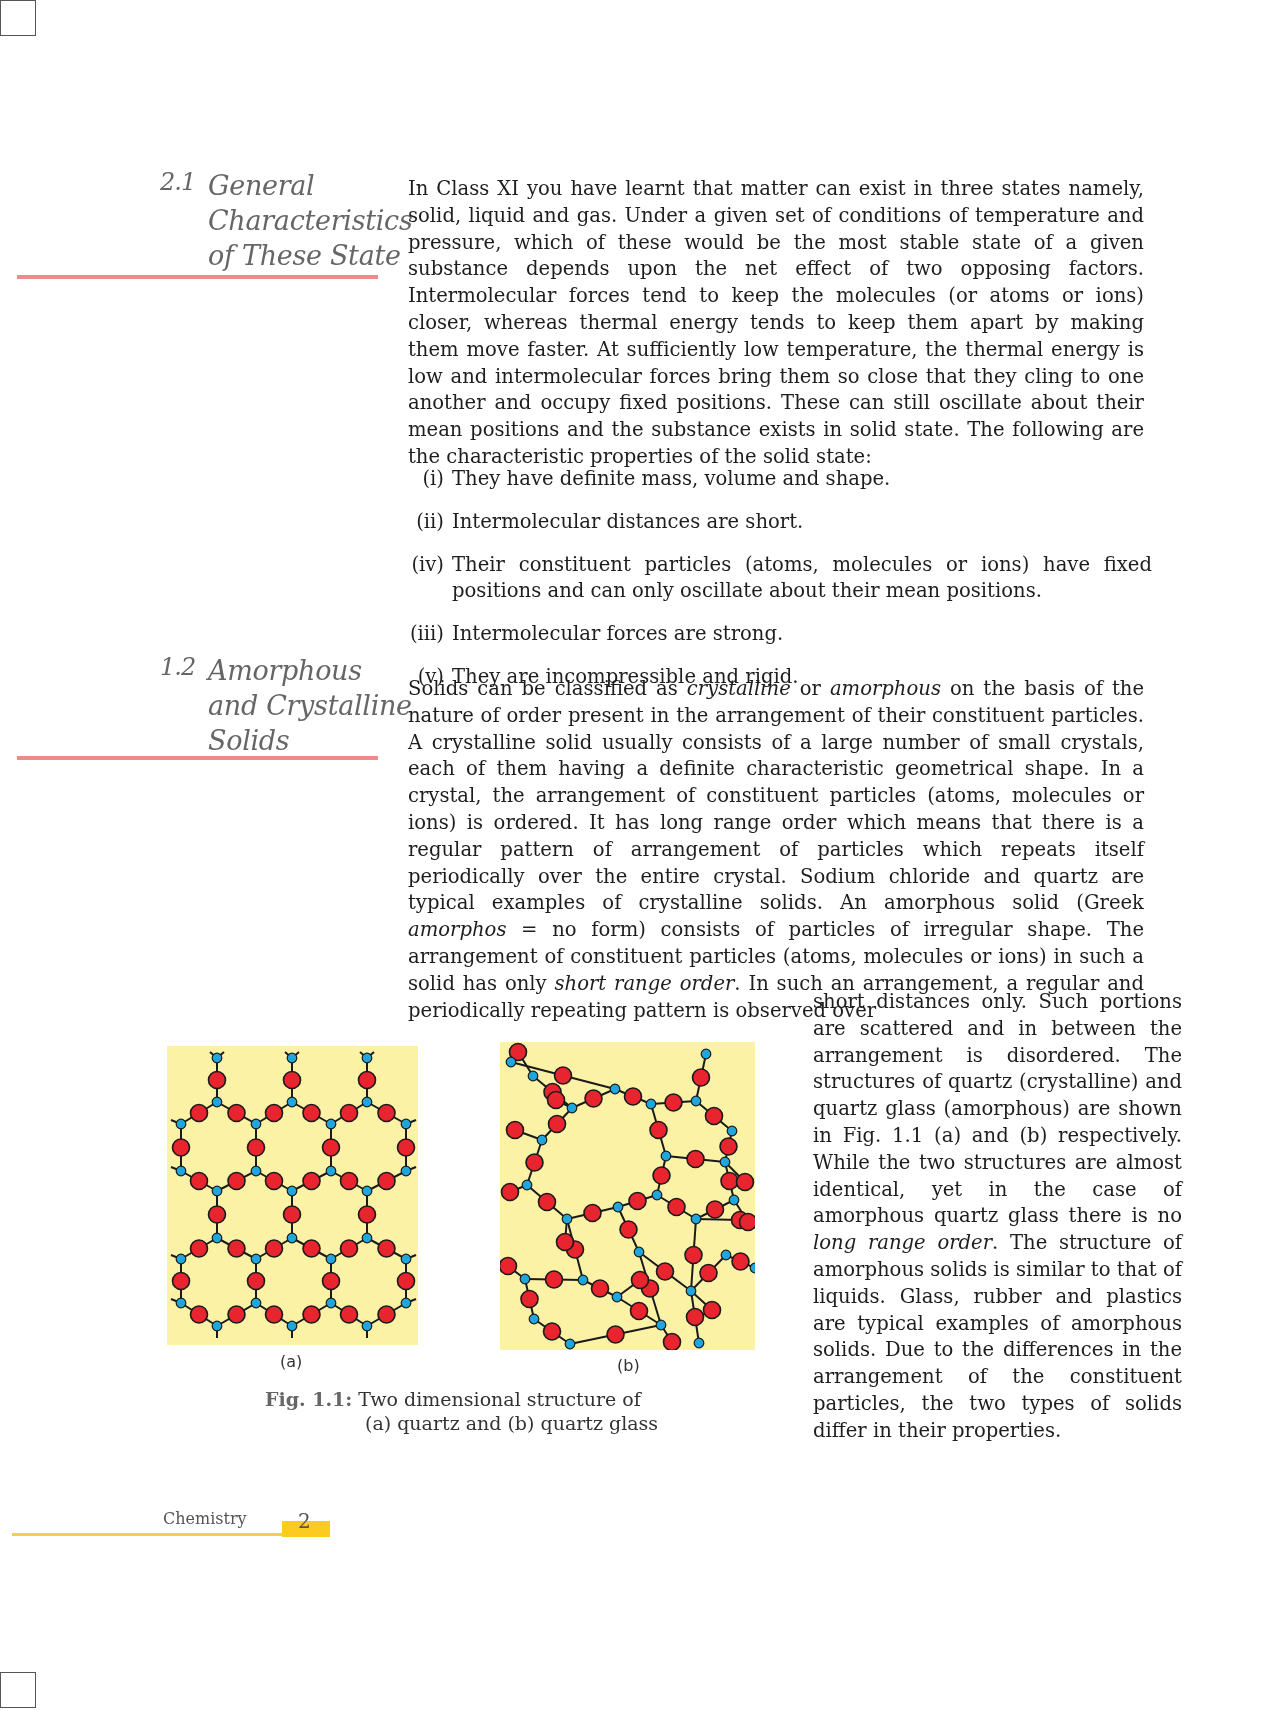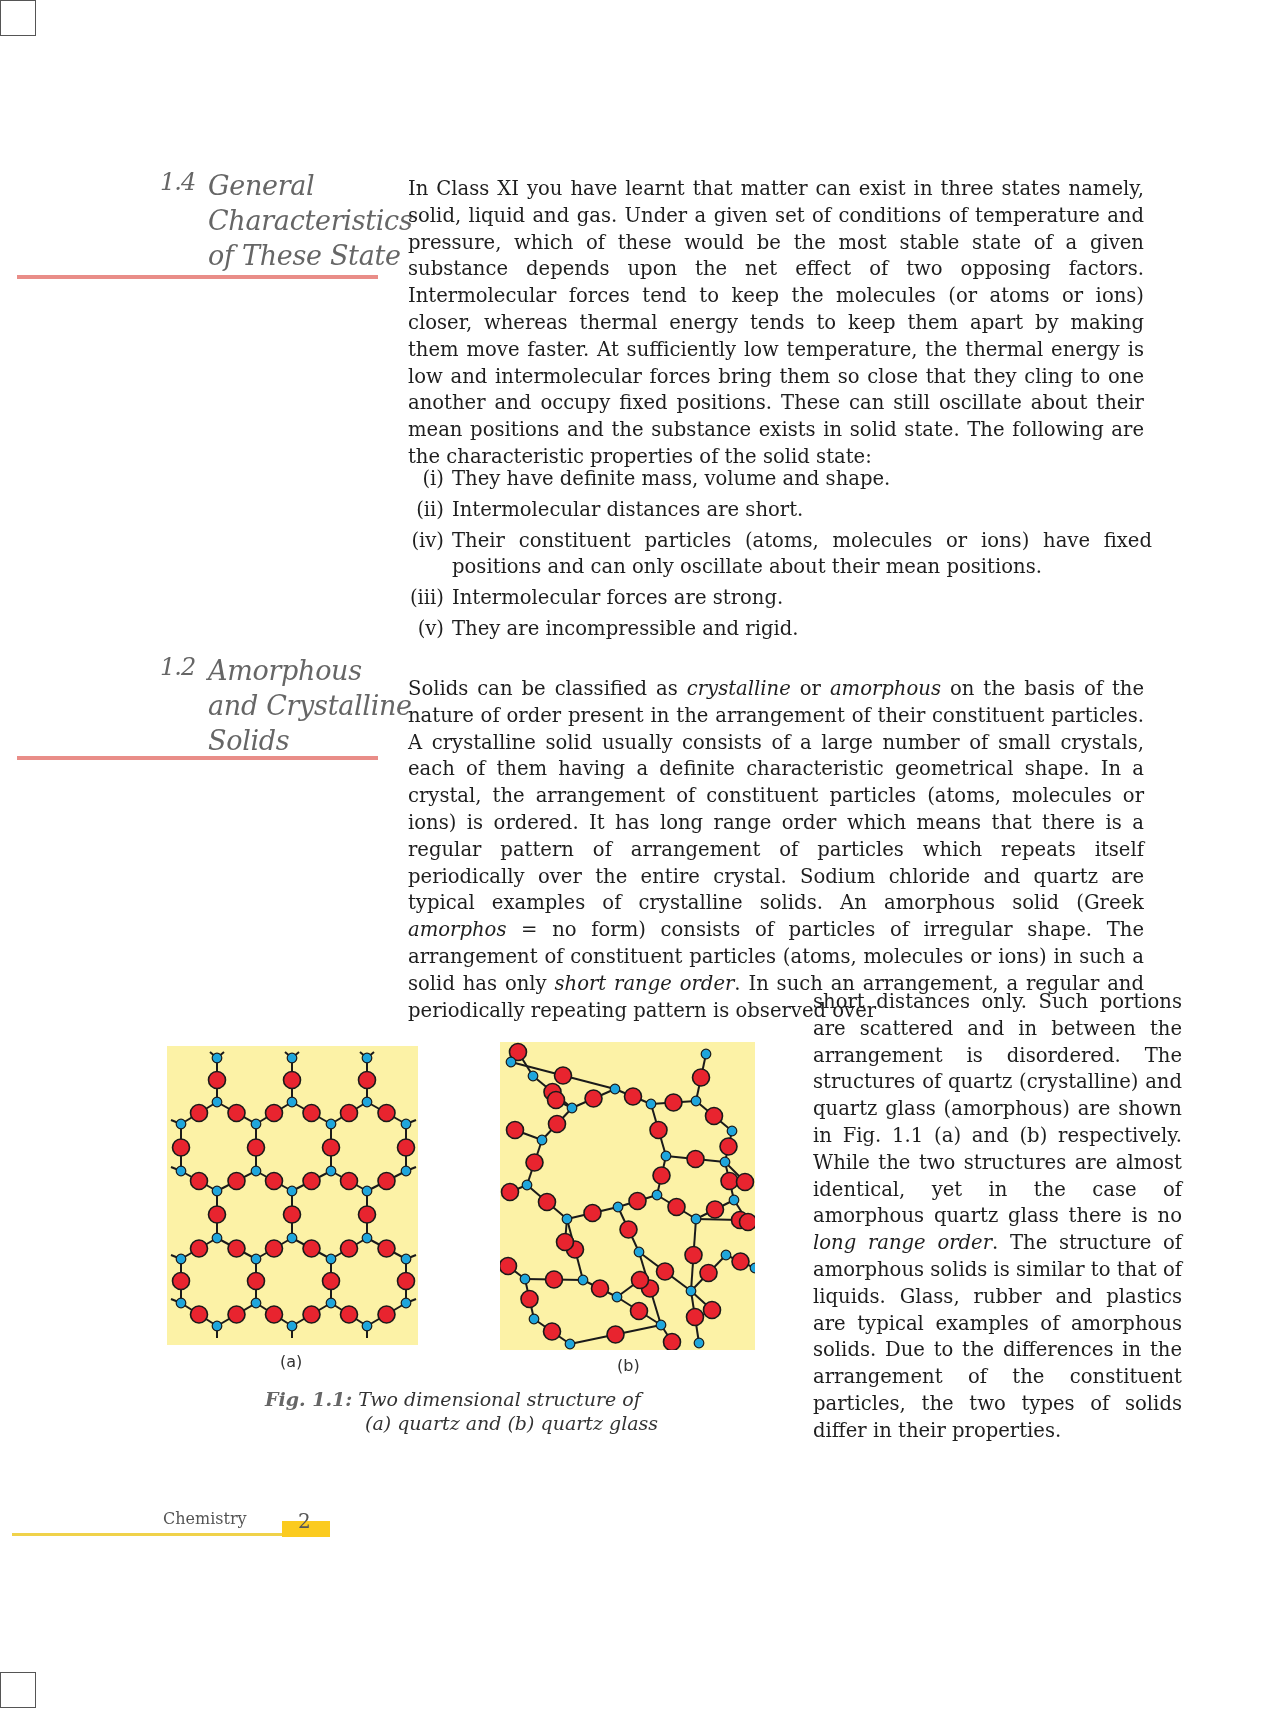--- a/index.html
+++ b/index.html
@@ -13,43 +13,43 @@
   .sec-title { position: absolute; left: 48px; top: 0; font-size: 27px; line-height: 35px;
                white-space: nowrap; letter-spacing: -0.3px; }
   .sec-title span { display: block; }
   .rule { position: absolute; left: 17px; width: 361px; height: 4px; background: #e98d88; }
   .para { position: absolute; left: 400px; width: 752px; font-size: 19.6px; line-height: 26.8px;
           text-align: justify; }
   .para p { margin: 8px; }
   .list { position: absolute; left: 400px; width: 752px; font-size: 19.6px; line-height: 26.8px; }
   .list-item { position: relative; padding-left: 52px; text-align: justify; }
   .list-marker { position: absolute; right: calc(100% - 44px); top: 0; white-space: nowrap; }
-  .list-item + .list-item { margin-top: 4px; }
+  .list-item + .list-item { margin-top: 16px; }
   .narrow { position: absolute; left: 783px; width: 369px; font-size: 19.6px; line-height: 26.8px;
             text-align: justify; margin-left: 30px; }
   em { font-style: italic; }
   .panel { position: absolute; background: #fcf2a6; }
   .fig-label { position: absolute; font-family: "DejaVu Sans", sans-serif; font-size: 16px; color: #333; }
   .caption { position: absolute; left: 265px; top: 1387px; font-size: 19px; line-height: 24px;
-             font-style: italic; color: #333; }
+             color: #333; }
   .caption .fig-no { font-weight: bold; color: #666; }
   .caption .line2 { display: block; padding-left: 100px; }
   .footer-line { position: absolute; left: 12px; top: 1533px; width: 318px; height: 3px; background: #f0d24a; }
   .footer-box { position: absolute; left: 282px; top: 1521px; width: 48px; height: 16px; background: #fbcb1f; }
   .footer-label { position: absolute; left: 163px; top: 1509px; font-size: 16px; color: #555; }
   .footer-page { position: absolute; left: 298px; top: 1509px; font-size: 20px; color: #555; }
 </style>
 </head>
 <body>
 
 <div class="corner-box" style="top:0;"></div>
 <div class="corner-box" style="top:1672px;"></div>
 
 <div class="sec-heading" style="top:168px;">
-  <span class="sec-num">1.4</span>
+  <span class="sec-num">2.1</span>
   <div class="sec-title">
     <span>General</span>
     <span>Characteristics</span>
     <span>of These State</span>
   </div>
 </div>
 <div class="rule" style="top:275px;"></div>
 
 <div class="para" style="top:168px;">
   <p>In Class XI you have learnt that matter can exist in three states namely, solid, liquid and gas.  Under a given set of conditions of temperature and pressure, which of these would be the most stable state of a given substance depends upon the net effect of two opposing factors. Intermolecular forces tend to keep the molecules (or atoms or ions) closer, whereas thermal energy tends to keep them apart by making them move faster.  At sufficiently low temperature, the thermal energy is low and intermolecular forces bring them so close that they cling to one another and occupy fixed positions. These can still oscillate about their mean positions and the substance exists in solid state.  The following are the characteristic properties of the solid state:</p>

